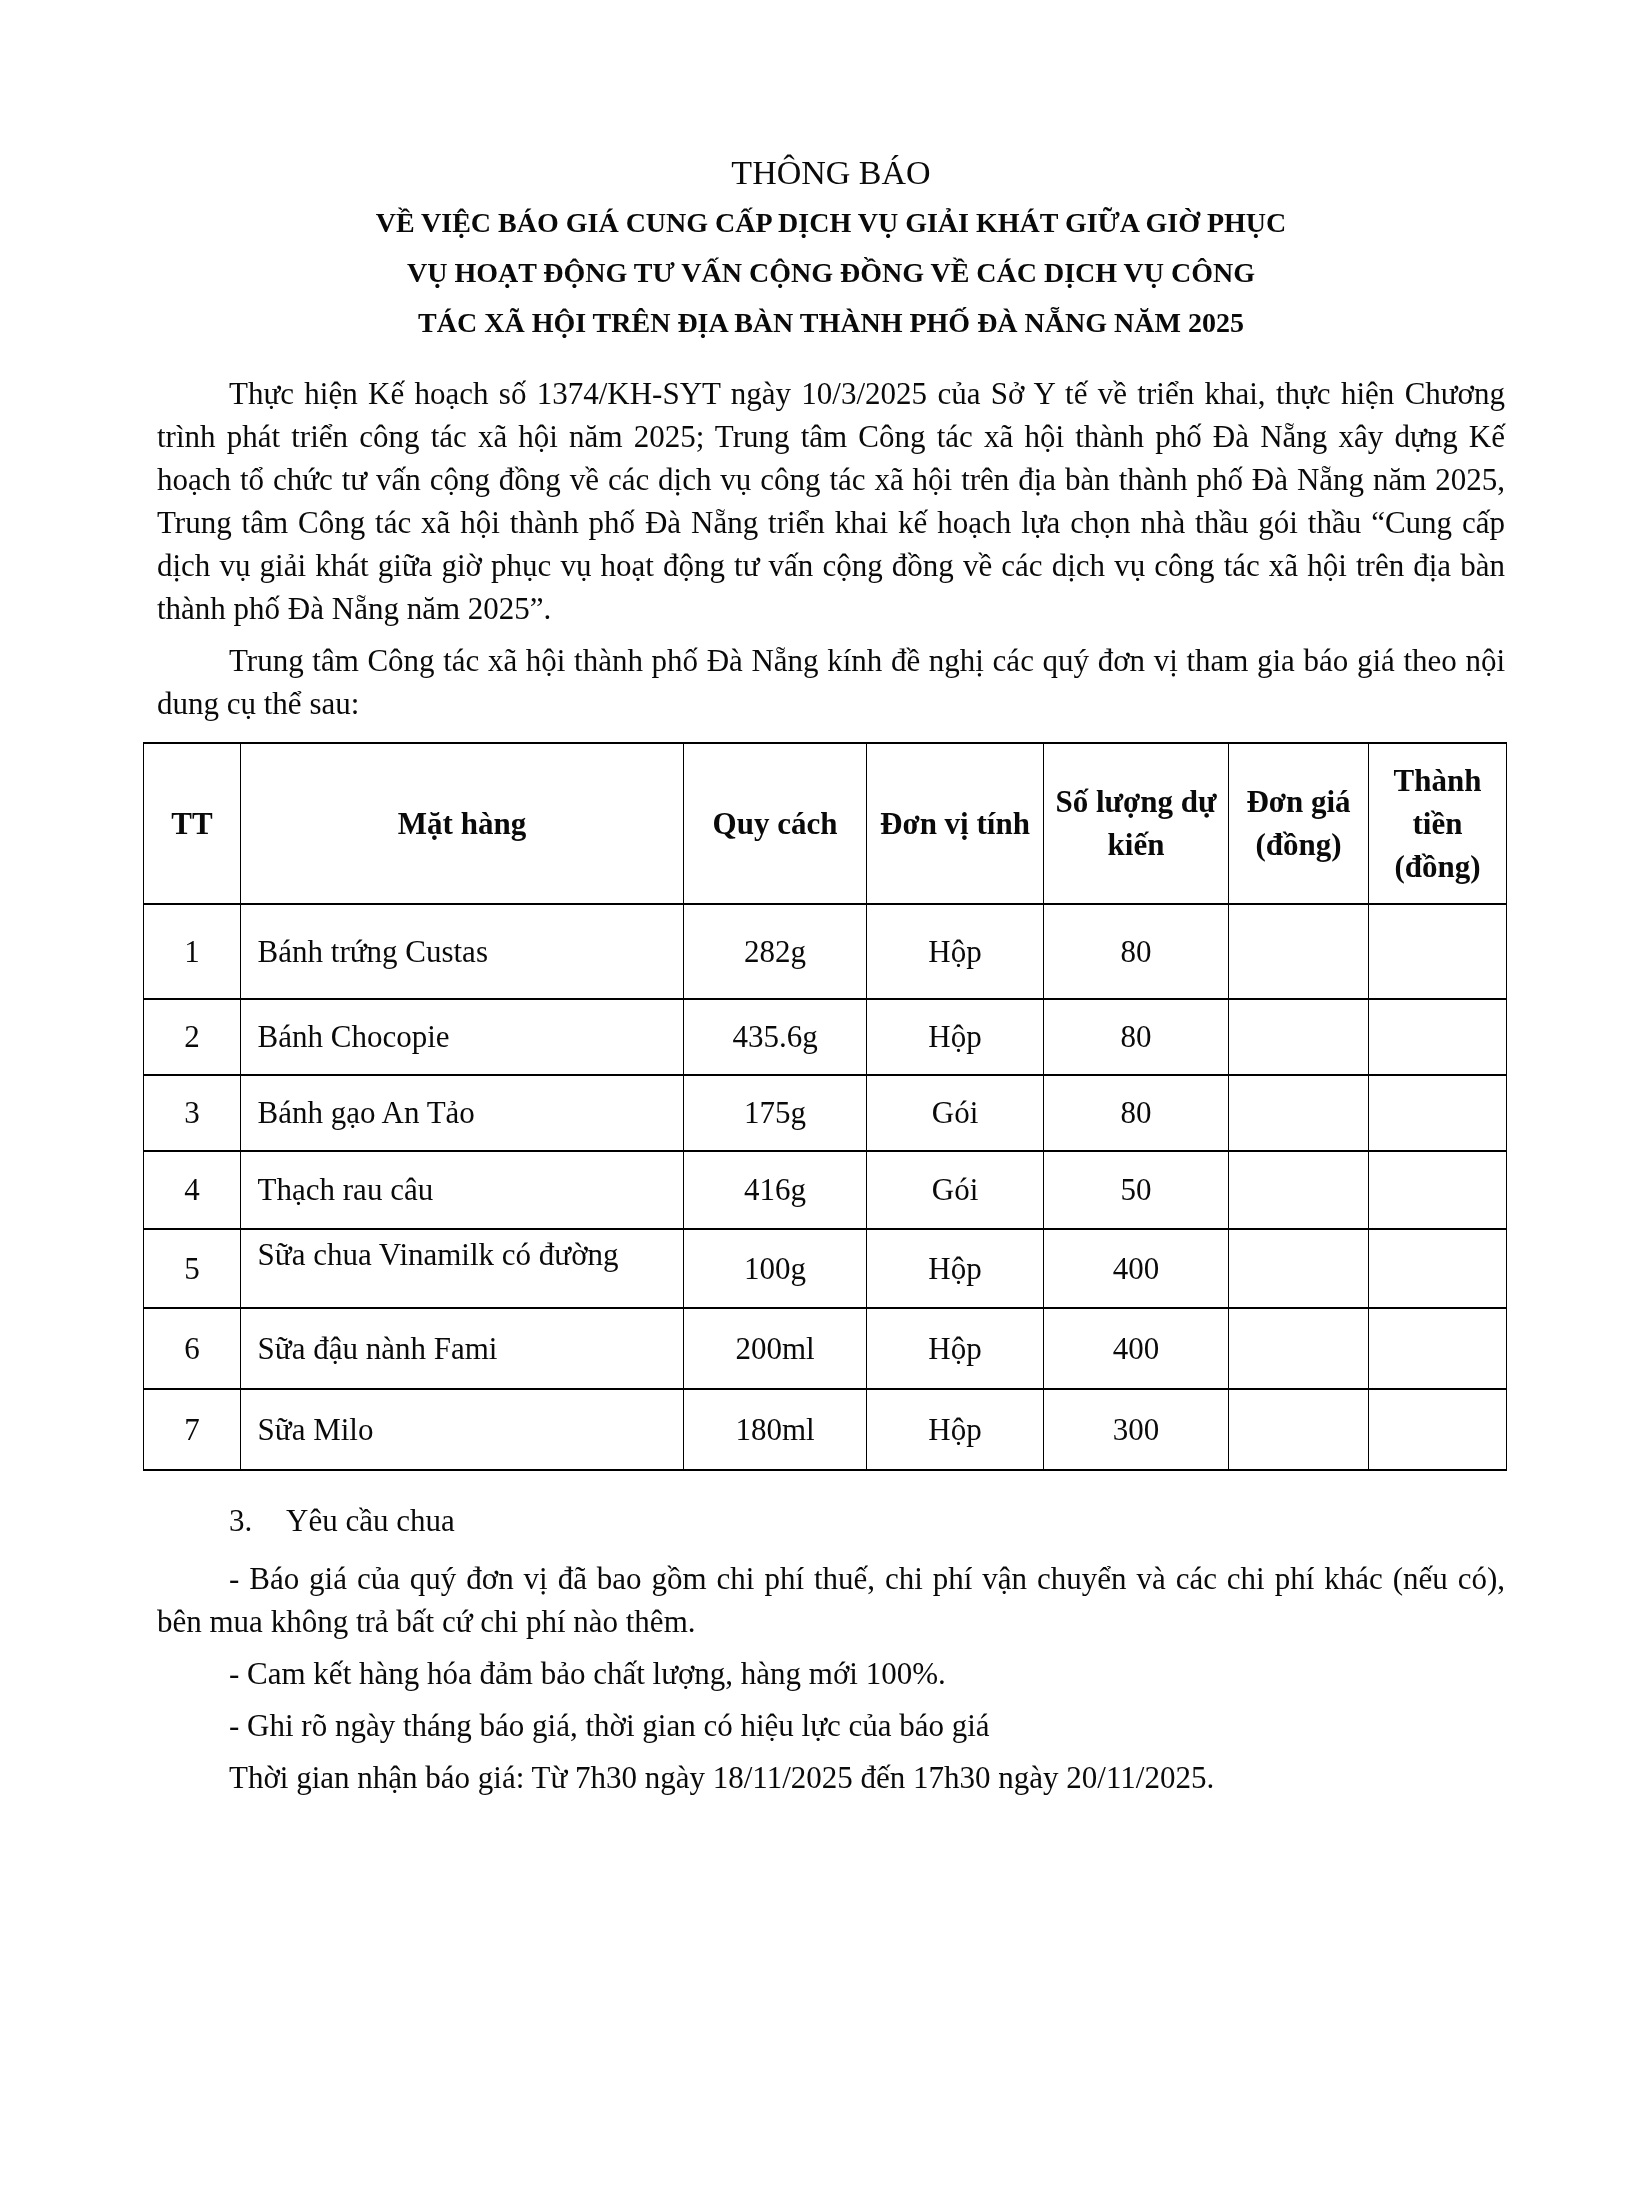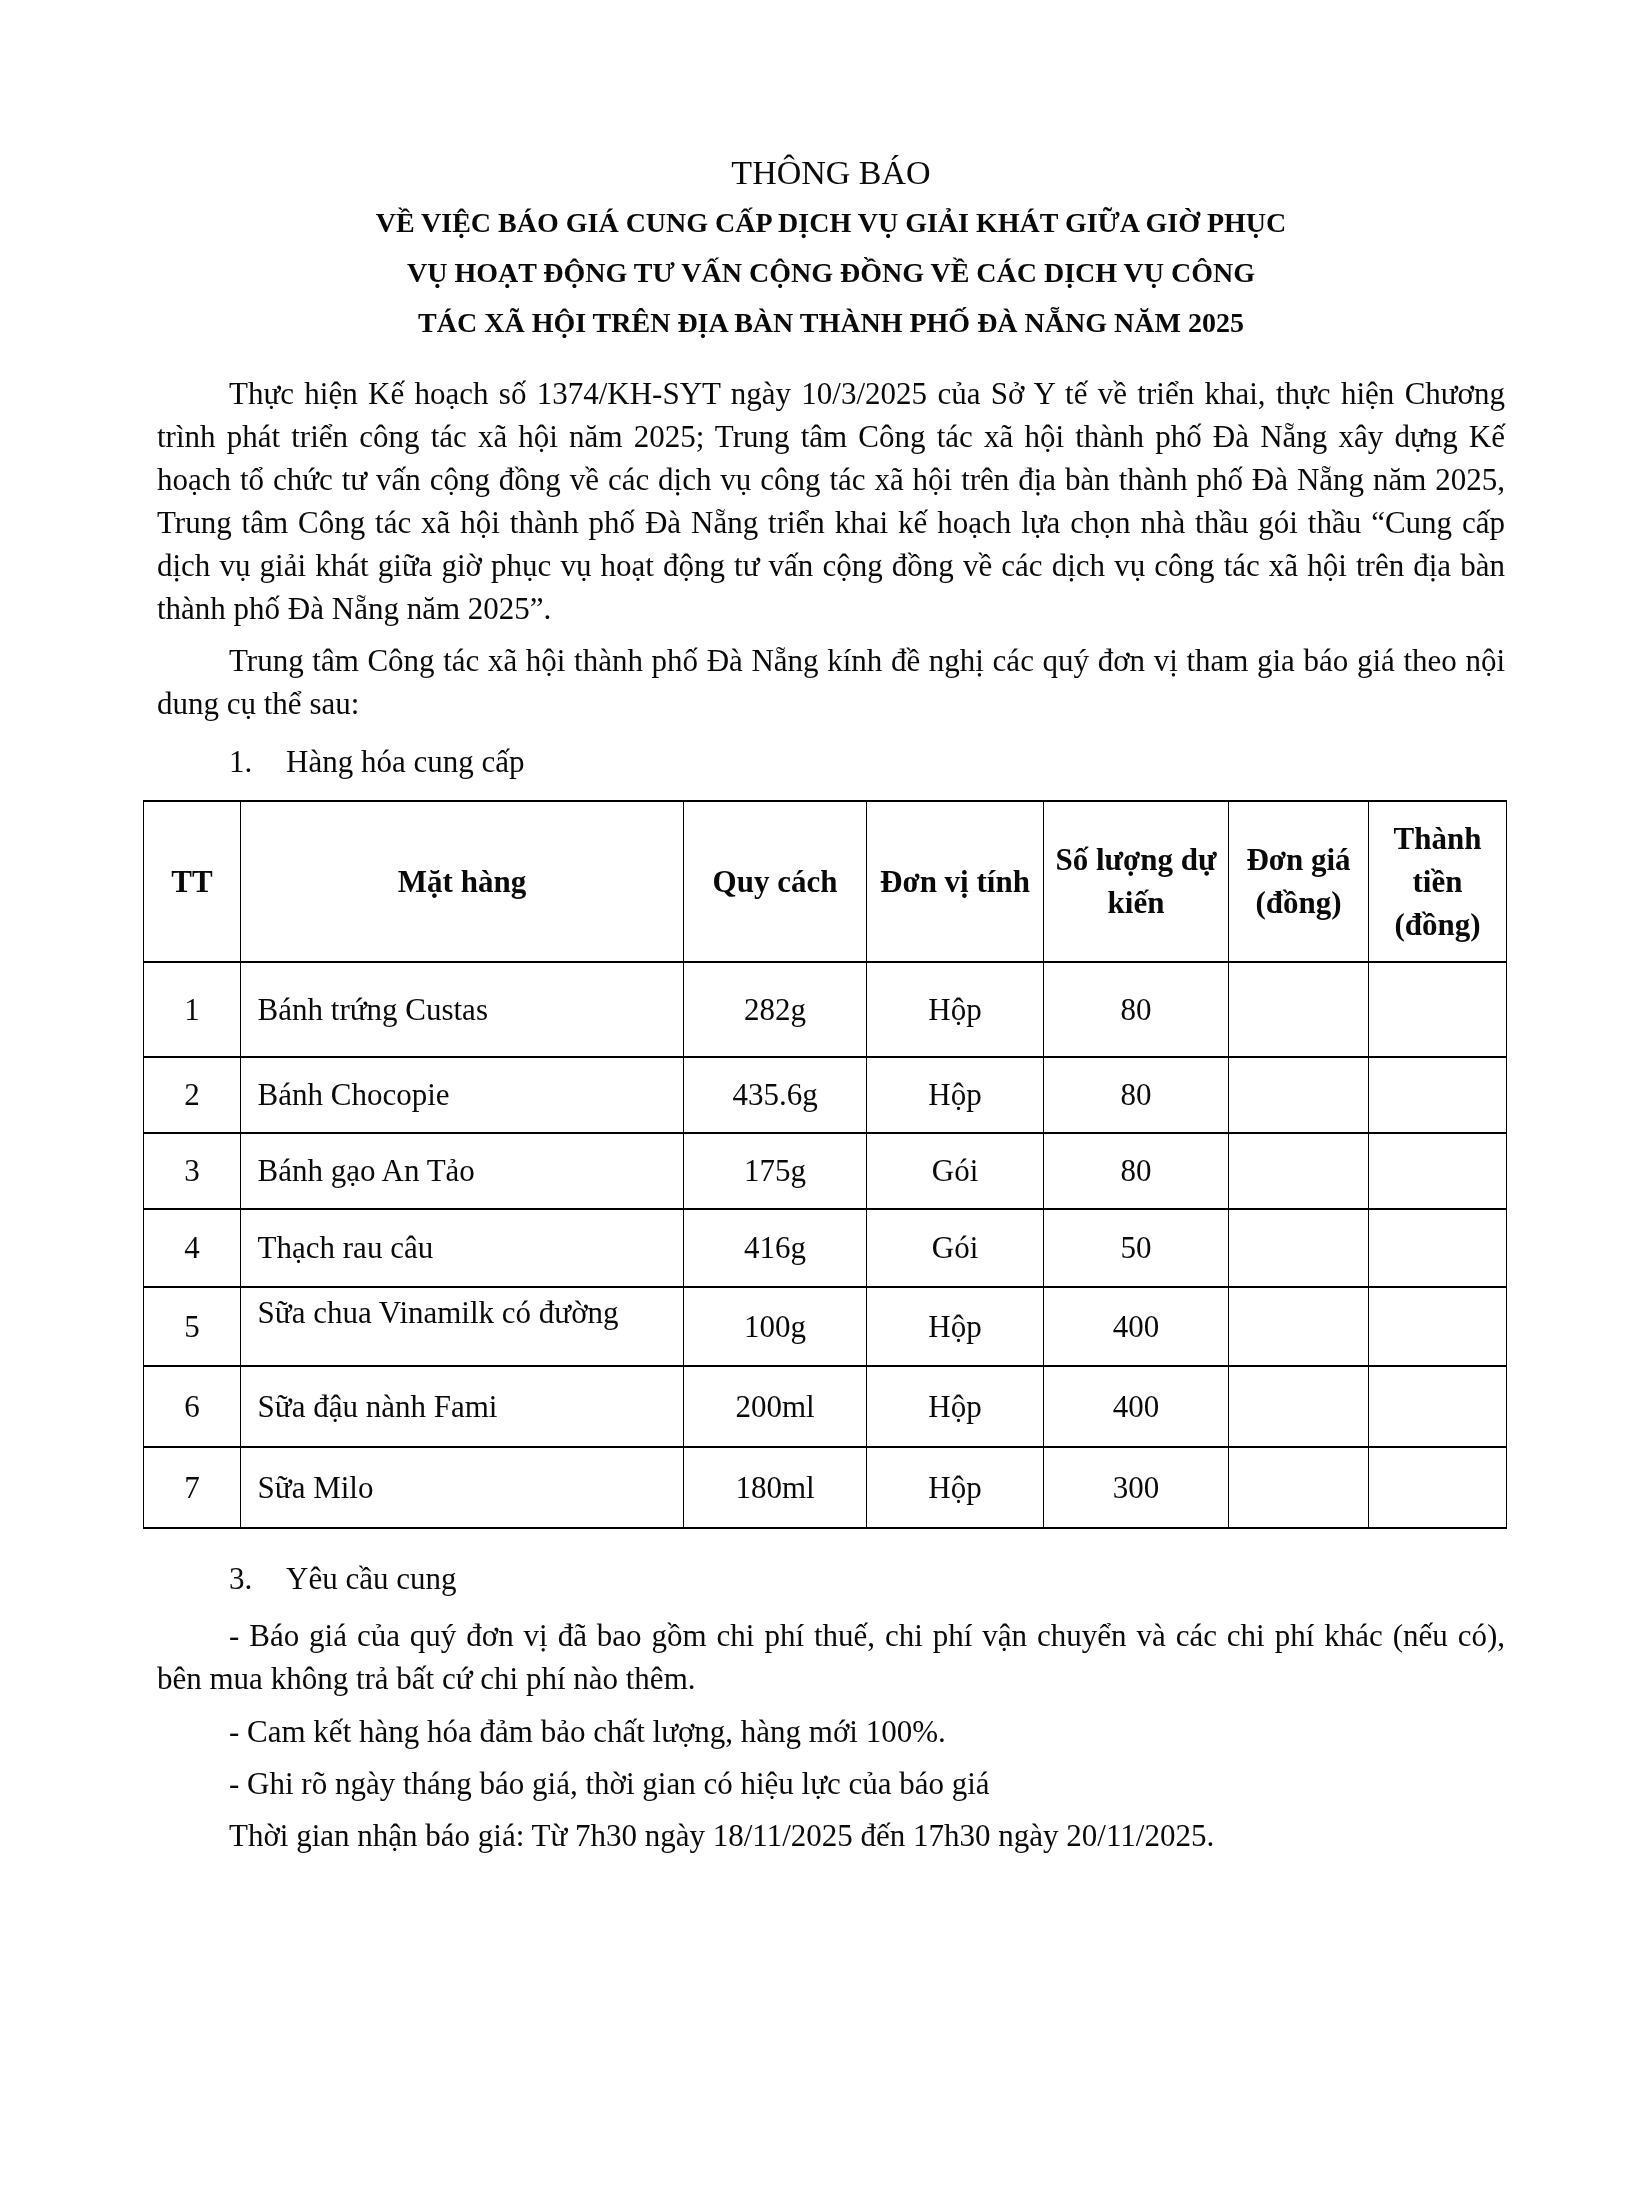--- a/index.html
+++ b/index.html
@@ -96,23 +96,20 @@
   <div class="doc-subtitle">
     <div>VỀ VIỆC BÁO GIÁ CUNG CẤP DỊCH VỤ GIẢI KHÁT GIỮA GIỜ PHỤC</div>
     <div>VỤ HOẠT ĐỘNG TƯ VẤN CỘNG ĐỒNG VỀ CÁC DỊCH VỤ CÔNG</div>
     <div>TÁC XÃ HỘI TRÊN ĐỊA BÀN THÀNH PHỐ ĐÀ NẴNG NĂM 2025</div>
   </div>
 
   <p class="body-par">Thực hiện Kế hoạch số 1374/KH-SYT ngày 10/3/2025 của Sở Y tế về triển khai, thực hiện Chương trình phát triển công tác xã hội năm 2025; Trung tâm Công tác xã hội thành phố Đà Nẵng xây dựng Kế hoạch tổ chức tư vấn cộng đồng về các dịch vụ công tác xã hội trên địa bàn thành phố Đà Nẵng năm 2025, Trung tâm Công tác xã hội thành phố Đà Nẵng triển khai kế hoạch lựa chọn nhà thầu gói thầu “Cung cấp dịch vụ giải khát giữa giờ phục vụ hoạt động tư vấn cộng đồng về các dịch vụ công tác xã hội trên địa bàn thành phố Đà Nẵng năm 2025”.</p>
 
   <p class="body-par">Trung tâm Công tác xã hội thành phố Đà Nẵng kính đề nghị các quý đơn vị tham gia báo giá theo nội dung cụ thể sau:</p>
 
-  <div class="list-item">
-    <span class="num">1.</span><span>Hàng hóa cung cấp</span>
-  </div>
 
   <table class="goods">
     <colgroup>
       <col style="width:97px">
         <col style="width:443px">
         <col style="width:183px">
         <col style="width:177px">
         <col style="width:185px">
         <col style="width:140px">
         <col style="width:138px">
@@ -192,21 +189,21 @@
         <td>Hộp</td>
         <td>300</td>
         <td></td>
         <td></td>
       </tr>
     </tbody>
   </table>
 
 
   <div class="list-item">
-    <span class="num">3.</span><span>Yêu cầu cung</span>
+    <span class="num">3.</span><span>Yêu cầu chua</span>
   </div>
 
   <p class="body-par">- Báo giá của quý đơn vị đã bao gồm chi phí thuế, chi phí vận chuyển và các chi phí khác (nếu có), bên mua không trả bất cứ chi phí nào thêm.</p>
   <p class="body-par">- Cam kết hàng hóa đảm bảo chất lượng, hàng mới 100%.</p>
   <p class="body-par">- Ghi rõ ngày tháng báo giá, thời gian có hiệu lực của báo giá</p>
 
   <p class="closing">Thời gian nhận báo giá: Từ 7h30 ngày 18/11/2025 đến 17h30 ngày 20/11/2025.</p>
 
 </div>
 

